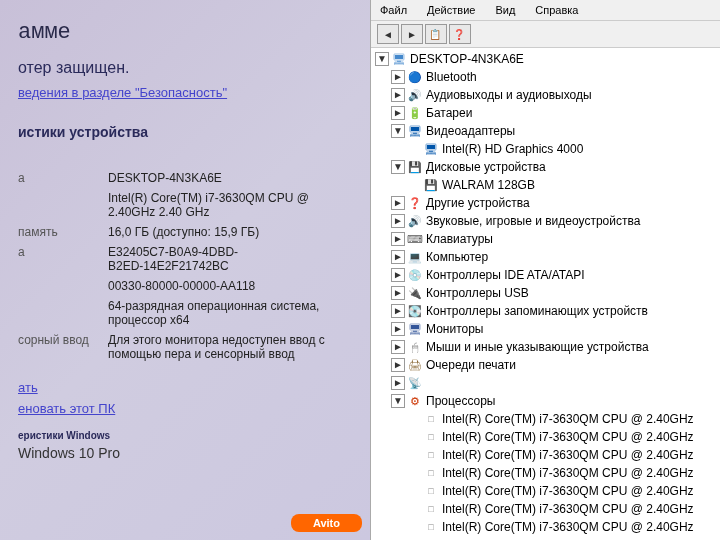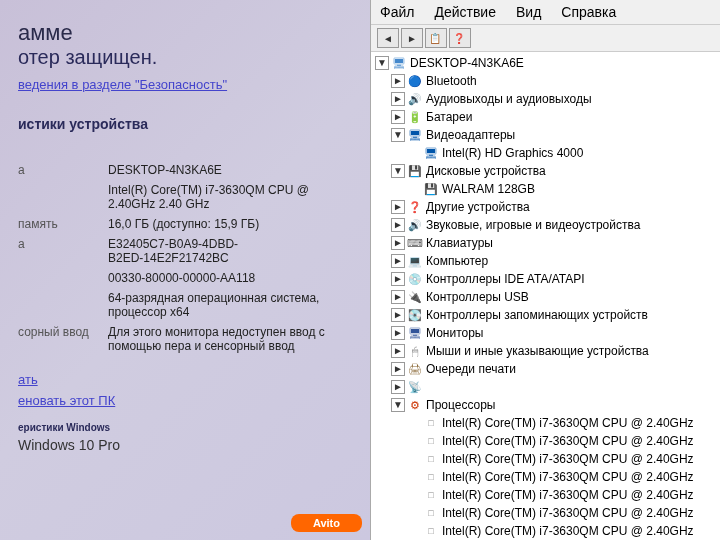--- a/index.html
+++ b/index.html
@@ -19,25 +19,26 @@
       background: linear-gradient(135deg, #c8c0d8 0%, #d0cce0 50%, #ccc8e0 100%);
       padding: 20px 18px;
       overflow: hidden;
       position: relative;
     }
 
     .left-title {
       font-size: 22px;
       font-weight: 300;
       color: #2a2a4a;
-      margin-bottom: 0;
+      margin-bottom: 14px;
+      font-family: Liberation Mono, monospace;
     }
 
     .left-status {
-      font-size: 20px;
+      font-size: 16px;
       color: #2a2a5a;
       font-weight: 400;
       margin-bottom: 8px;
     }
 
     .left-link {
       color: #4444cc;
       font-size: 13px;
       text-decoration: underline;
       cursor: pointer;
@@ -114,21 +115,21 @@
       display: flex;
       flex-direction: column;
     }
 
     .dm-menubar {
       background: #f0f0f0;
       border-bottom: 1px solid #ccc;
       padding: 2px 6px;
       display: flex;
       gap: 14px;
-      font-size: 14px;
+      font-size: 11px;
       color: #000;
     }
 
     .dm-menu-item {
       cursor: pointer;
       padding: 2px 3px;
     }
 
     .dm-toolbar {
       background: #f0f0f0;

